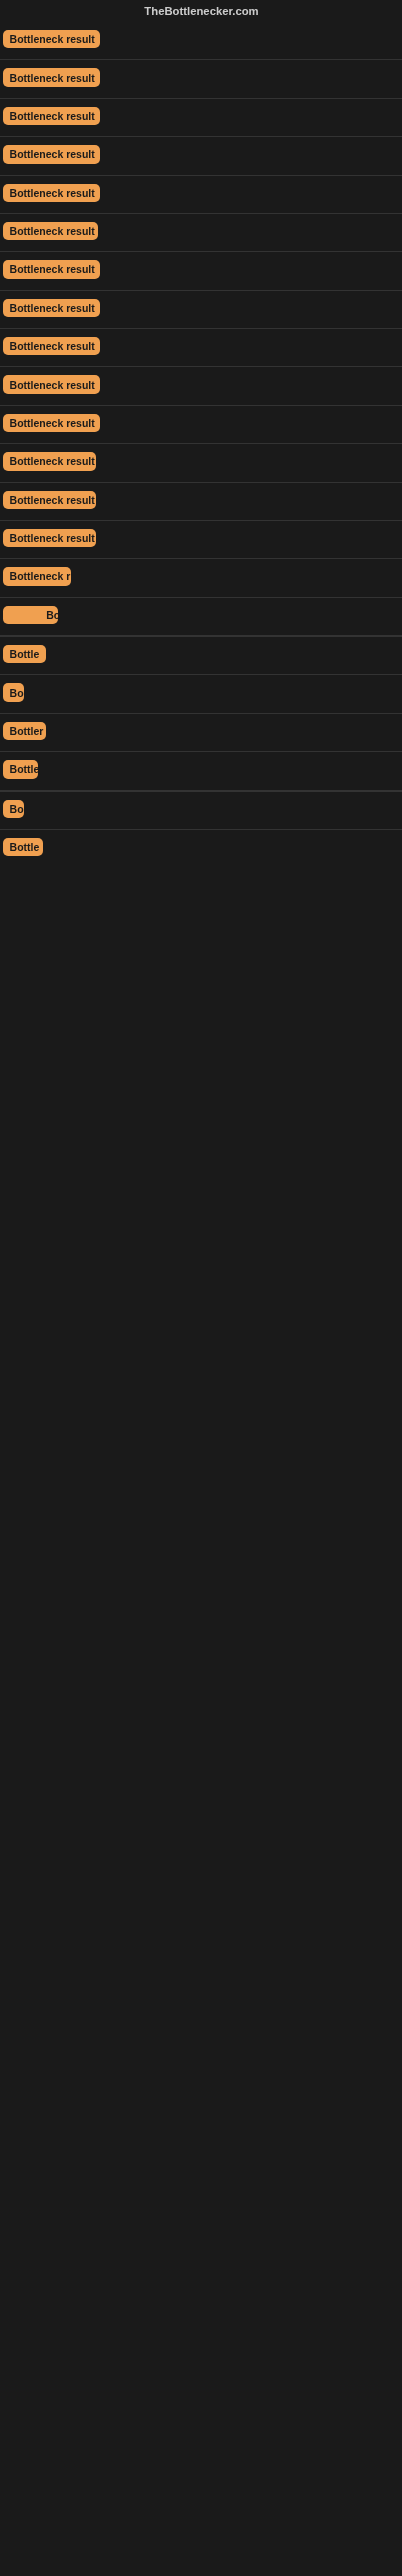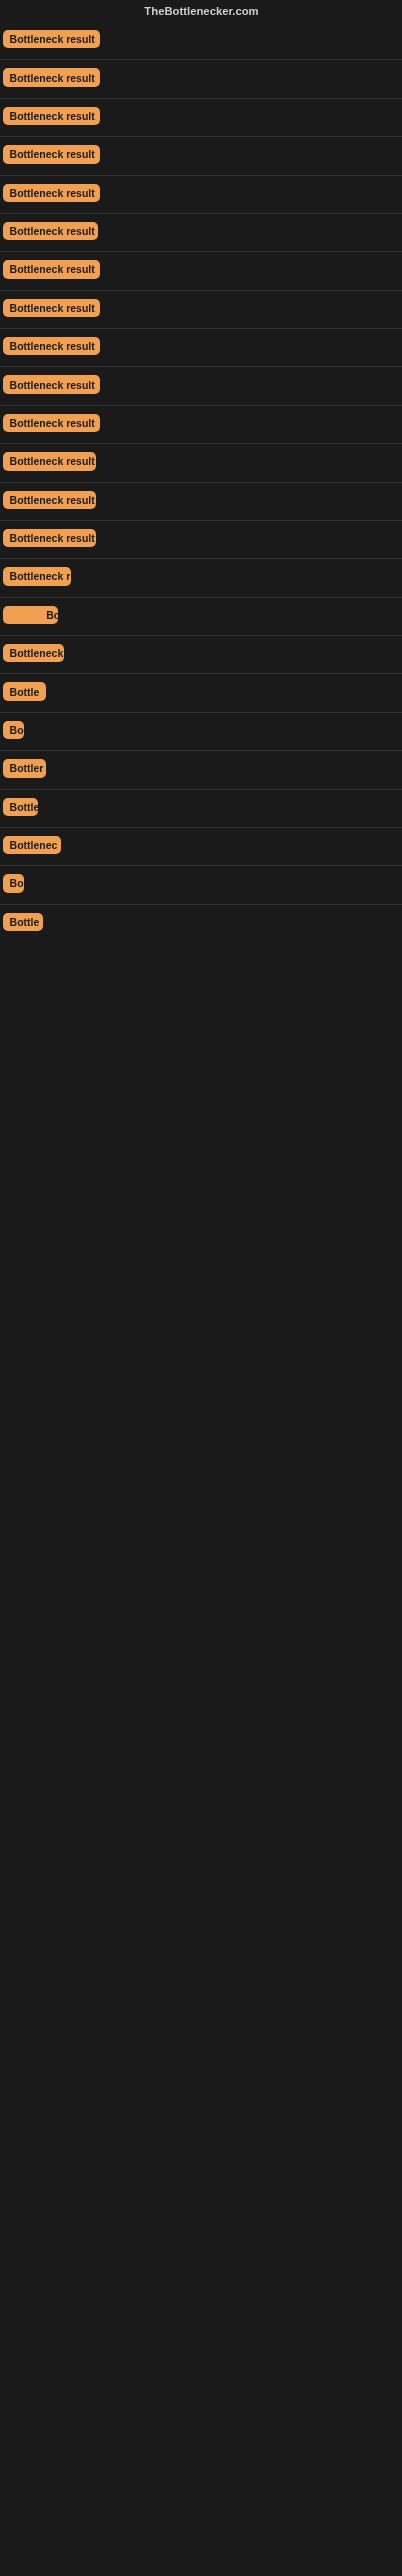--- a/index.html
+++ b/index.html
@@ -80,29 +80,27 @@
     <div class="badge-row"><span class="bottleneck-badge" style="max-width: 93px;">Bottleneck result</span></div>
     <hr class="separator">
     <div class="badge-row"><span class="bottleneck-badge" style="max-width: 93px;">Bottleneck result</span></div>
     <hr class="separator">
     <div class="badge-row"><span class="bottleneck-badge" style="max-width: 93px;">Bottleneck result</span></div>
     <hr class="separator">
     <div class="badge-row"><span class="bottleneck-badge" style="max-width: 68px;">Bottleneck r</span></div>
     <hr class="separator">
     <div class="badge-row"><span class="bottleneck-badge" style="max-width: 55px; padding-left: 43px;">Bottlene</span></div>
     <hr class="separator">
-    <div class="badge-row"><span class="bottleneck-badge" style="max-width: 61px;">Bottleneck</span></div>
     <hr class="separator">
     <div class="badge-row"><span class="bottleneck-badge" style="max-width: 43px;">Bottle</span></div>
     <hr class="separator">
     <div class="badge-row"><span class="bottleneck-badge" style="max-width: 21px;">Bo</span></div>
     <hr class="separator">
     <div class="badge-row"><span class="bottleneck-badge" style="max-width: 43px;">Bottler</span></div>
     <hr class="separator">
     <div class="badge-row"><span class="bottleneck-badge" style="max-width: 35px;">Bottle</span></div>
     <hr class="separator">
-    <div class="badge-row"><span class="bottleneck-badge" style="max-width: 58px;">Bottlenec</span></div>
     <hr class="separator">
     <div class="badge-row"><span class="bottleneck-badge" style="max-width: 21px;">Bo</span></div>
     <hr class="separator">
     <div class="badge-row"><span class="bottleneck-badge" style="max-width: 40px;">Bottle</span></div>
   </div>
 
 
 </body></html>

